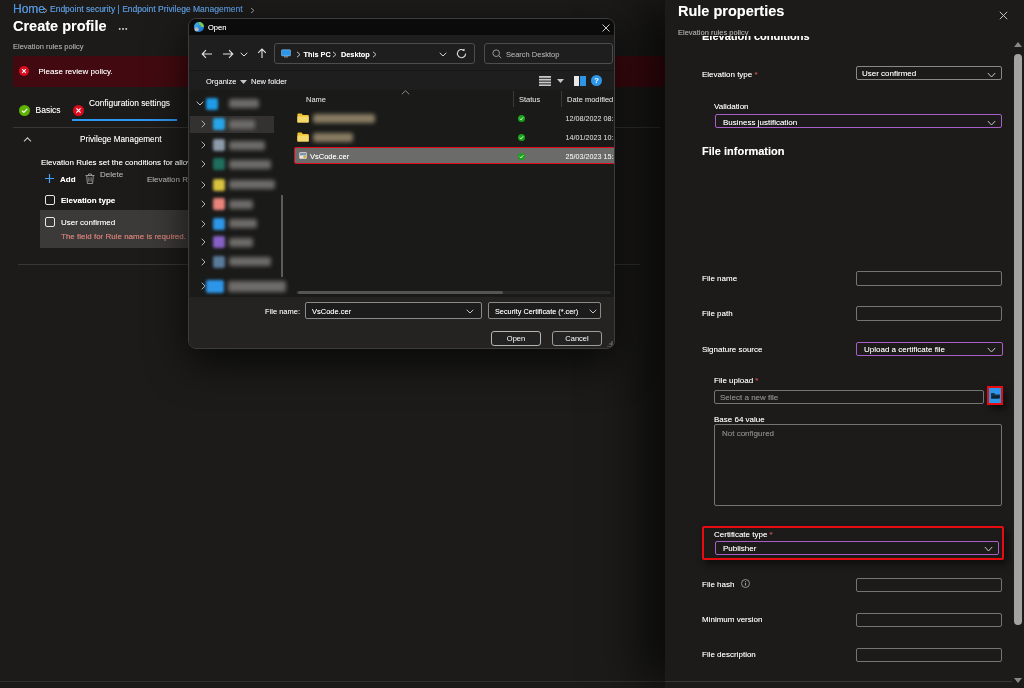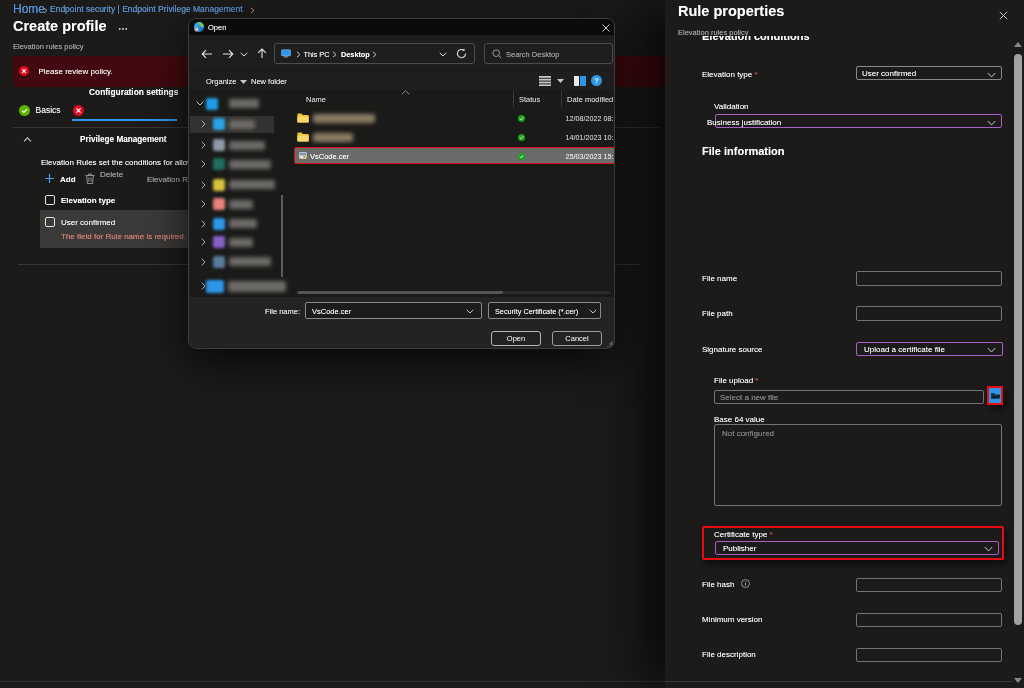--- a/index.html
+++ b/index.html
@@ -34,27 +34,27 @@
   <div class="lbl" style="left:38.5px;top:67px;">Please review policy.</div>
   <svg style="left:19px;top:105px;" width="11" height="11" viewBox="0 0 11 11">
       <circle cx="5.5" cy="5.5" r="5.5" fill="#5db300"></circle>
       <path d="M3 5.7 L4.8 7.4 L8.2 3.8" stroke="#fff" stroke-width="1.2" fill="none"></path>
     </svg>
   <div class="lbl" style="left:35.5px;top:106px;font-size:8.5px;">Basics</div>
   <svg style="left:72.5px;top:105px;" width="11" height="11" viewBox="0 0 11 11">
       <circle cx="5.5" cy="5.5" r="5.5" fill="#dc0b1e"></circle>
       <path d="M3.4 3.4 L7.6 7.6 M7.6 3.4 L3.4 7.6" stroke="#fff" stroke-width="1.2"></path>
     </svg>
-  <div class="lbl" style="left:89px;top:88px;font-size:8.4px;font-weight:bold;">Configuration settings</div>
+  <div class="lbl" style="left:89px;top:99px;font-size:8.4px;font-weight:normal;">Configuration settings</div>
   <div class="abs" style="left:72px;top:119px;width:105px;height:2px;background:#2f96f2;"></div>
   <div class="abs" style="left:13px;top:127px;width:647px;height:1px;background:#383736;"></div>
   <svg style="left:23px;top:137px;" width="9" height="5" viewBox="0 0 9 5">
       <path d="M1 4.3 L4.5 0.8 L8 4.3" stroke="#c8c6c4" stroke-width="1.1" fill="none"></path>
     </svg>
-  <div class="lbl" style="left:41px;top:135px;font-size:8.2px;font-weight:bold;padding-left:39px;">Privilege Management</div>
+  <div class="lbl" style="left:41px;top:135px;font-size:8.2px;font-weight:normal;padding-left:39px;">Privilege Management</div>
   <div class="lbl" style="left:41px;top:158px;">Elevation Rules set the conditions for allowing applications to run with administrator privileges.</div>
   <svg style="left:45px;top:174px;" width="9" height="9" viewBox="0 0 9 9">
       <path d="M4.5 0 V9 M0 4.5 H9" stroke="#479ef5" stroke-width="1.2"></path>
     </svg>
   <div class="lbl" style="left:60px;top:174.5px;font-weight:bold;">Add</div>
   <svg style="left:85px;top:173px;" width="10" height="11" viewBox="0 0 10 11">
       <path d="M0.5 2.5 H9.5 M3.5 2.5 V1 H6.5 V2.5 M1.7 2.5 L2.4 10.5 H7.6 L8.3 2.5 M3.9 4.3 V8.7 M6.1 4.3 V8.7" stroke="#a19f9d" stroke-width="0.9" fill="none"></path>
     </svg>
   <div class="lbl gray" style="left:100px;top:170px;">Delete</div>
   <div class="lbl gray" style="left:147px;top:174.5px;">Elevation Rules</div>
@@ -79,21 +79,21 @@
 
     <div class="lbl" style="left:37px;top:-6px;font-size:11px;font-weight:bold;">Elevation conditions</div>
     <div class="lbl" style="left:37px;top:32px;">Elevation type <span style="color:#d13438;">*</span></div>
     <div class="inp" style="left:191px;top:28.3px;width:146px;height:14px;border-color:#8a8886;"></div>
     <div class="lbl" style="left:197px;top:31.3px;">User confirmed</div>
     <svg style="left:322px;top:33.5px;" width="9" height="6" viewBox="0 0 9 6">
           <path d="M0.8 1 L4.5 5 L8.2 1" stroke="#c8c6c4" stroke-width="1" fill="none"></path>
         </svg>
     <div class="lbl" style="left:49px;top:64px;">Validation</div>
     <div class="inp" style="left:50px;top:76.4px;width:287px;height:14px;border-color:#a85fc8;"></div>
-    <div class="lbl" style="left:42px;top:79.5px;">Business justification</div>
+    <div class="lbl" style="left:58px;top:79.5px;">Business justification</div>
     <svg style="left:322px;top:81.5px;" width="9" height="6" viewBox="0 0 9 6">
           <path d="M0.8 1 L4.5 5 L8.2 1" stroke="#c8c6c4" stroke-width="1" fill="none"></path>
         </svg>
     <div class="lbl" style="left:37px;top:108.5px;font-size:11px;font-weight:bold;">File information</div>
     <div class="lbl" style="left:37px;top:236.4px;">File name</div>
     <div class="inp" style="left:191px;top:233.3px;width:146px;height:15px;"></div>
     <div class="lbl" style="left:37px;top:271px;">File path</div>
     <div class="inp" style="left:191px;top:268.3px;width:146px;height:15px;"></div>
     <div class="lbl" style="left:37px;top:306.8px;">Signature source</div>
     <div class="inp" style="left:191px;top:303.5px;width:147px;height:14px;border-color:#a85fc8;"></div>
@@ -173,21 +173,21 @@
       <path d="M5 10 V1.5 M1.2 4.8 L5 1 L8.8 4.8" stroke="#e4e4e4" stroke-width="1.1" fill="none"></path>
     </svg>
   <div class="abs" style="left:85px;top:24px;width:201px;height:21px;border:1px solid #4d4d4d;border-radius:3px;"></div>
   <svg style="left:92px;top:30px;" width="10" height="9" viewBox="0 0 12 10">
       <rect x="0.5" y="0.5" width="11" height="7.4" rx="1" fill="#2e96e8" stroke="#9ec9ef" stroke-width="0.6"></rect>
       <rect x="3.6" y="8.4" width="4.8" height="1.3" fill="#9a9a9a"></rect>
     </svg>
   <svg style="left:107px;top:31.5px;" width="5" height="7" viewBox="0 0 5 7">
       <path d="M1 0.8 L4 3.5 L1 6.2" stroke="#c8c8c8" stroke-width="1" fill="none"></path>
     </svg>
-  <div class="lbl" style="left:114.5px;top:30.5px;font-size:7.3px;font-weight:normal;">This PC</div>
+  <div class="lbl" style="left:114.5px;top:30.5px;font-size:7.3px;font-weight:bold;">This PC</div>
   <svg style="left:143px;top:31.5px;" width="5" height="7" viewBox="0 0 5 7">
       <path d="M1 0.8 L4 3.5 L1 6.2" stroke="#c8c8c8" stroke-width="1" fill="none"></path>
     </svg>
   <div class="lbl" style="left:152px;top:30.5px;font-size:7.3px;font-weight:bold;">Desktop</div>
   <svg style="left:183px;top:31.5px;" width="5" height="7" viewBox="0 0 5 7">
       <path d="M1 0.8 L4 3.5 L1 6.2" stroke="#c8c8c8" stroke-width="1" fill="none"></path>
     </svg>
   <svg style="left:250px;top:33px;" width="8" height="5" viewBox="0 0 8 5">
       <path d="M0.7 0.8 L4 4 L7.3 0.8" stroke="#d4d4d4" stroke-width="1" fill="none"></path>
     </svg>

